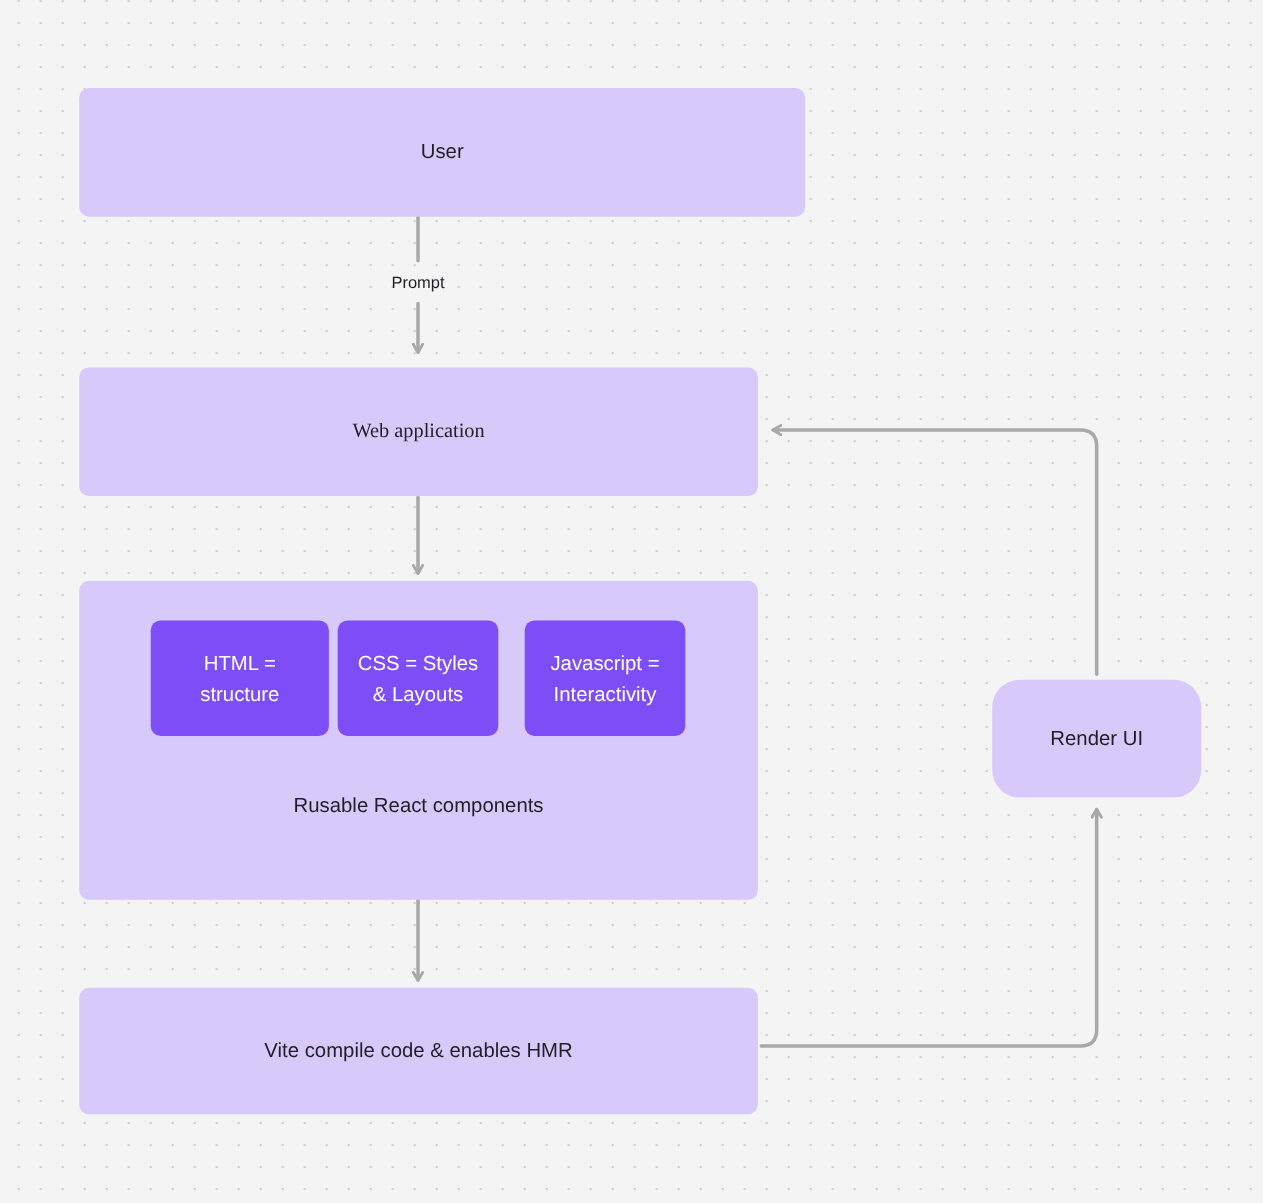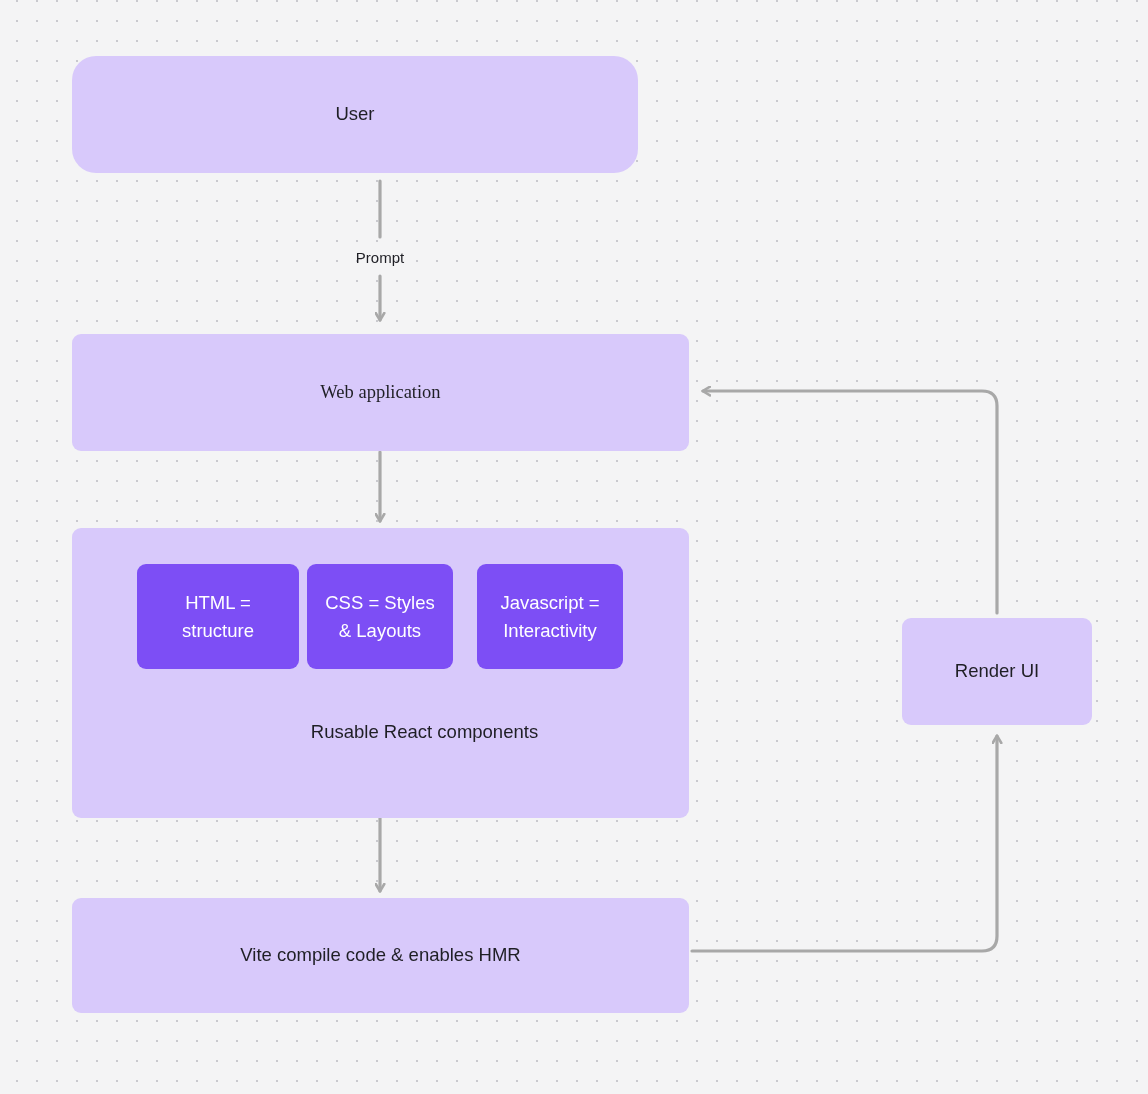--- a/index.html
+++ b/index.html
@@ -60,21 +60,20 @@
     text-align: center;
     white-space: pre-line;
   }
   .stack-caption {
     position: absolute;
     left: 0;
     width: 100%;
     text-align: center;
     color: #1f1f25;
     font-size: 18.5px;
-    margin-left: 44px;
   }
   .edge-label {
     position: absolute;
     color: #1f1f25;
     font-size: 15px;
     white-space: nowrap;
     transform: translate(-50%, -50%);
     padding: 0 4px;
   }
 </style>
@@ -105,21 +104,21 @@
 
     <g>
       <path d="M 692 951 L 982 951 Q 997 951 997 936 L 997 736" fill="none" stroke="#a8a8a8" stroke-width="3.2" stroke-linecap="round" stroke-linejoin="round" marker-end="url(#arrowhead)"></path>
     </g>
 
     <g>
       <path d="M 997 613 L 997 406 Q 997 391 982 391 L 703 391" fill="none" stroke="#a8a8a8" stroke-width="3.2" stroke-linecap="round" stroke-linejoin="round" marker-end="url(#arrowhead)"></path>
     </g>
   </svg>
 
-  <div class="node" style="left:72px; top:56px; width:566px; height:117px;border-radius:24px;">
+  <div class="node" style="left:72px; top:80px; width:660px; height:117px;">
     <span>User</span>
   </div>
 
   <div class="edge-label" style="left:380px; top:257px;">Prompt</div>
 
   <div class="node" style="left:72px; top:334px; width:617px; height:117px;font-family:Liberation Serif, serif;">
     <span>Web application</span>
   </div>
 
   <div class="node node-stack" style="left:72px; top:528px; width:617px; height:290px;">
@@ -135,17 +134,17 @@
       <span>Javascript =
 Interactivity</span>
     </div>
     <div class="stack-caption" style="top:192px;">Rusable React components</div>
   </div>
 
   <div class="node" style="left:72px; top:898px; width:617px; height:115px;">
     <span>Vite compile code &amp; enables HMR</span>
   </div>
 
-  <div class="node" style="left:902px; top:618px; width:190px; height:107px;">
+  <div class="node" style="left:902px; top:618px; width:190px; height:107px;border-radius:25px;">
     <span>Render UI</span>
   </div>
 
 </div>
 
 </body></html>

